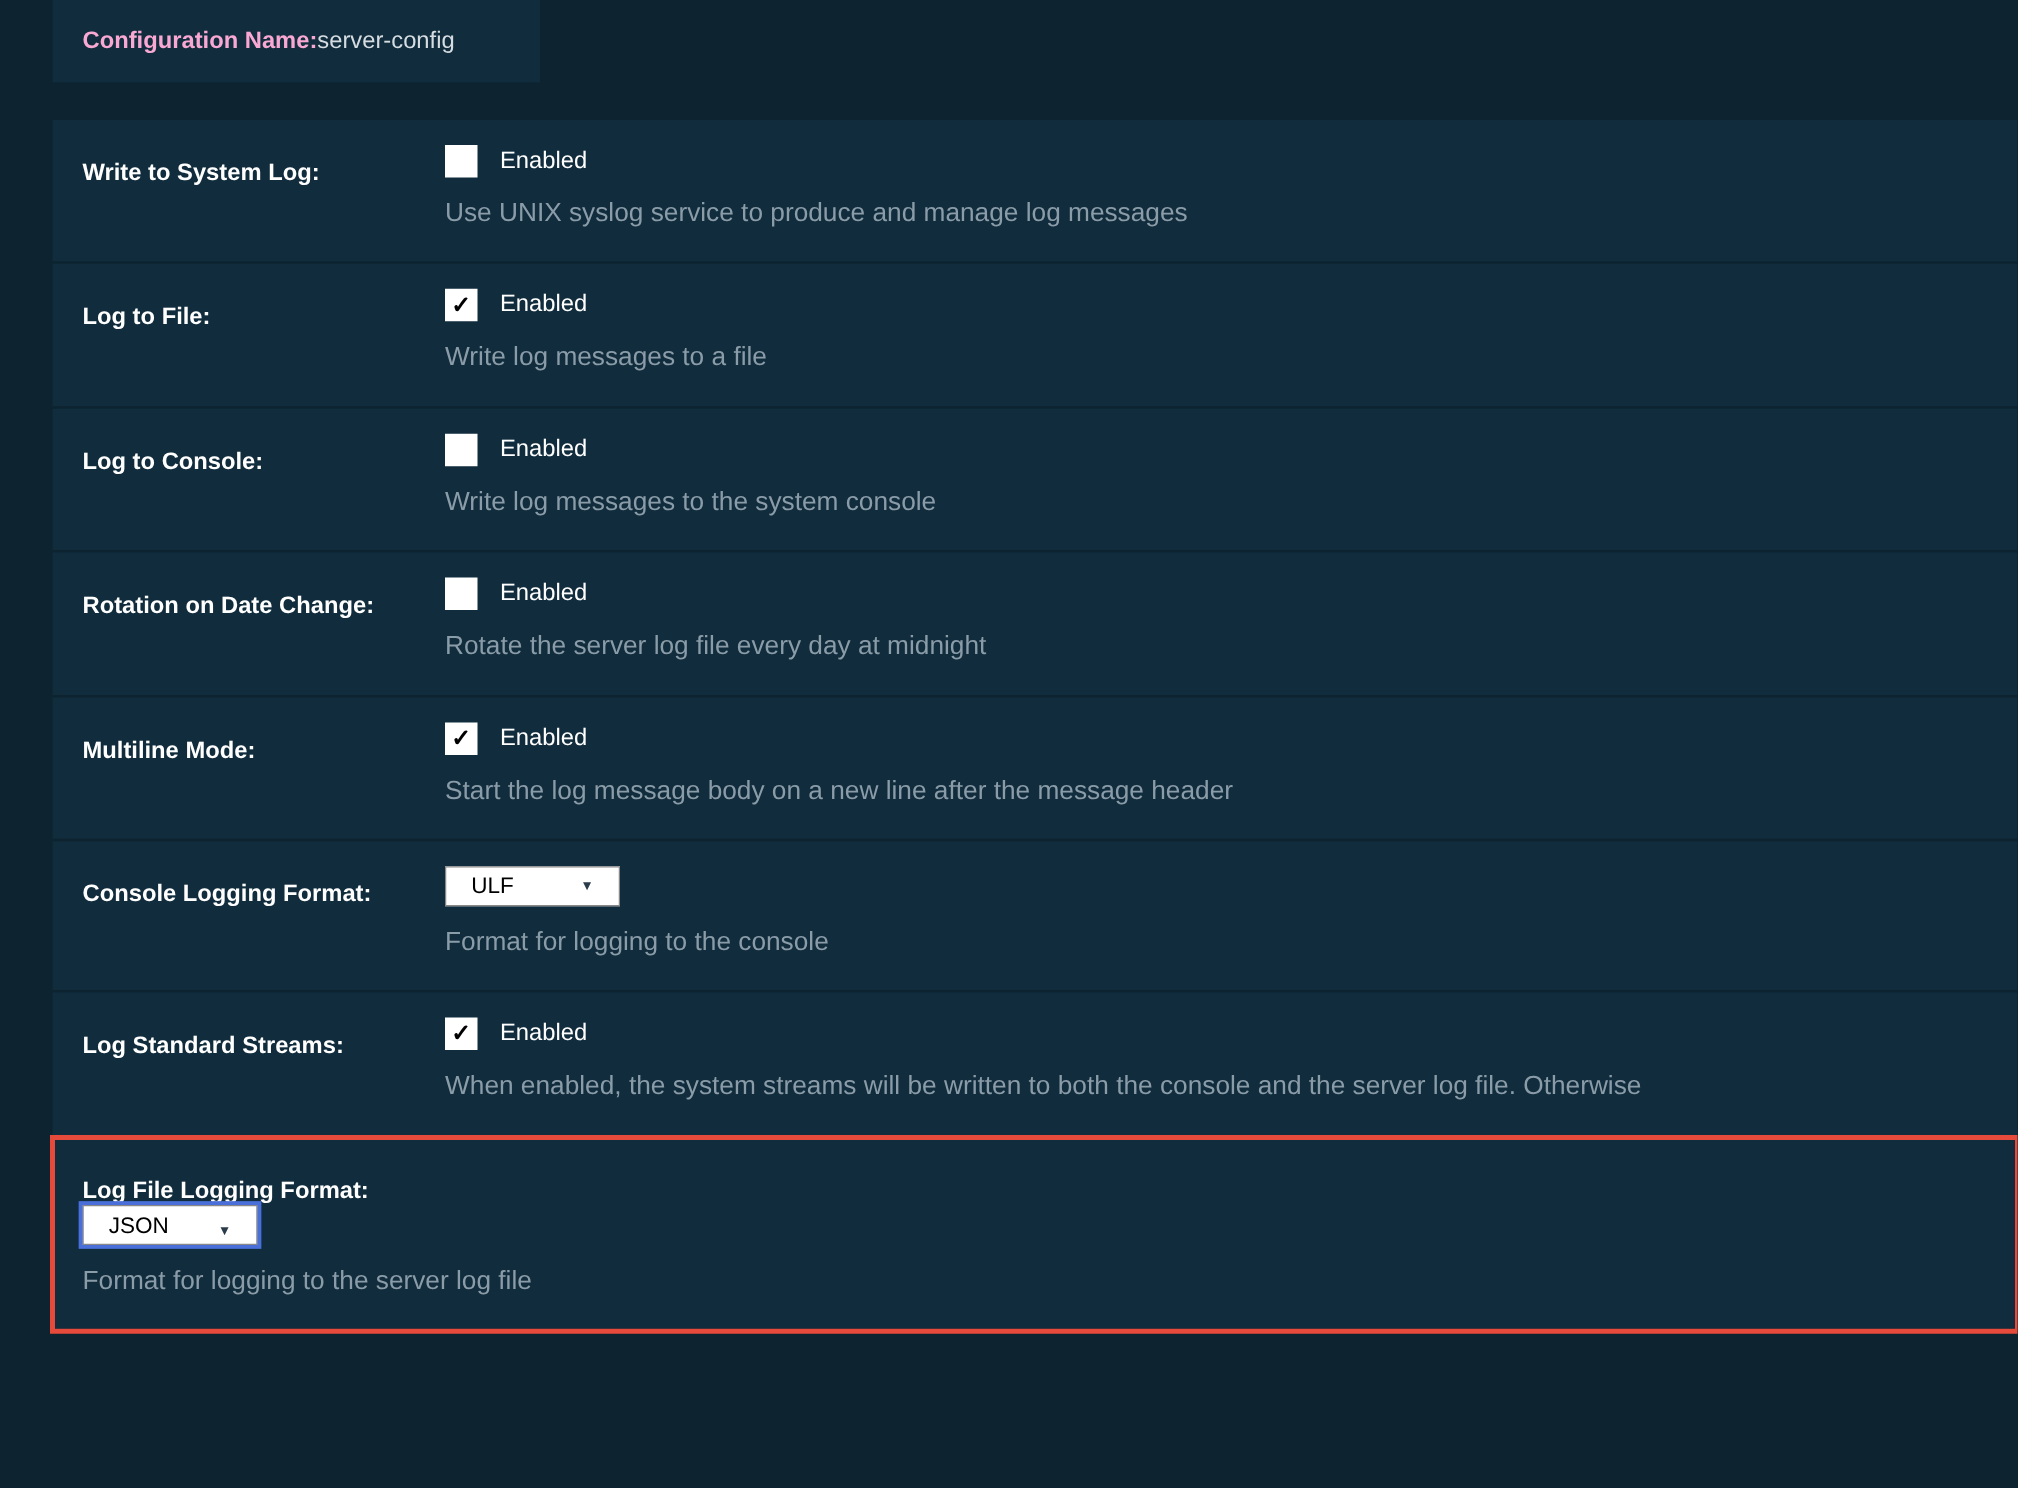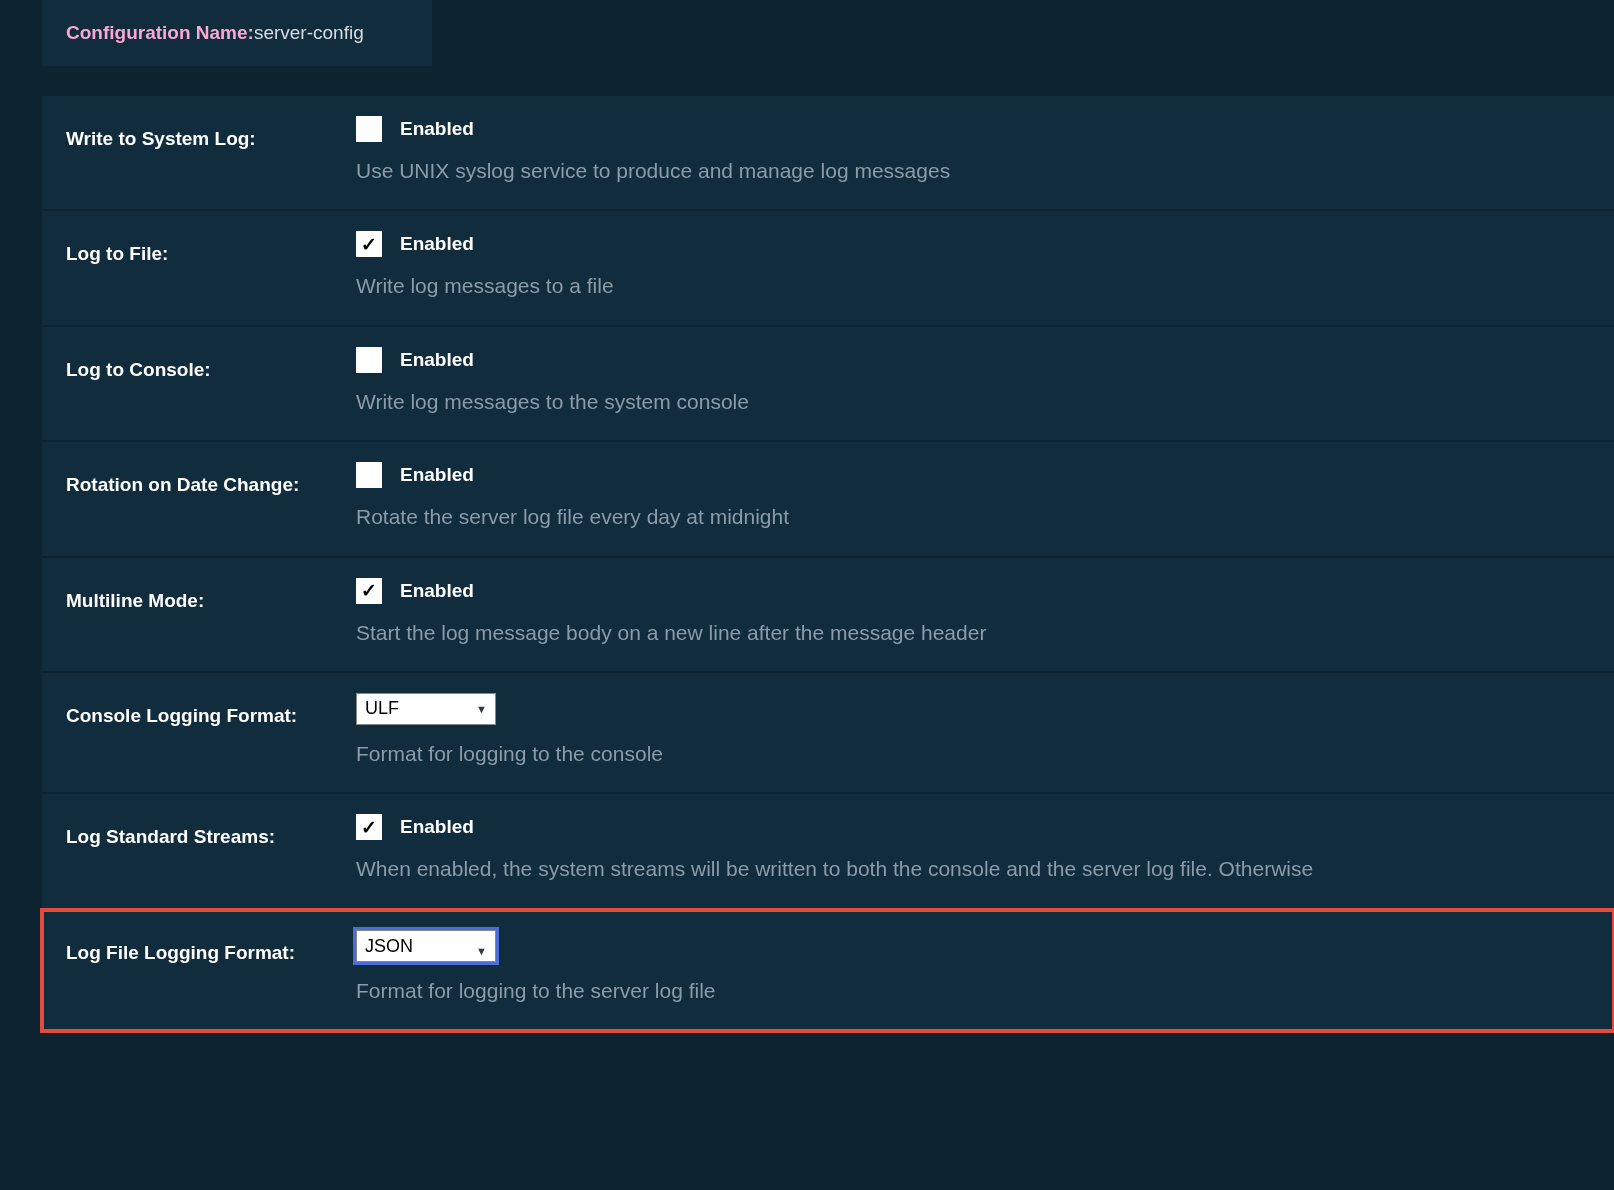--- a/index.html
+++ b/index.html
@@ -43,20 +43,21 @@
     background: #112c3c;
     border-bottom: 2px solid #0d2330;
     padding: 20px 24px 24px 24px;
     align-items: flex-start;
   }
   .row.highlighted {
     outline: 4px solid #e64a3b;
     outline-offset: -2px;
     position: relative;
     z-index: 2;
+    flex-direction: column;
   }
   .row-label {
     width: 290px;
     flex-shrink: 0;
     font-weight: bold;
     color: #ffffff;
     padding-top: 2px;
     margin-top: 10px;
   }
   .row-control {
@@ -75,33 +76,33 @@
     display: inline-flex;
     align-items: center;
     justify-content: center;
     color: #000;
     font-size: 19px;
     font-weight: bold;
     margin-right: 18px;
     cursor: pointer;
   }
   .check-label {
-    font-weight: bold;
+    font-weight: normal;
     color: #ffffff;
   }
   .desc {
     color: #8b9ca9;
     font-size: 21px;
     line-height: 1.4;
   }
   .select {
     background: #ffffff;
     color: #000;
     font-size: 18px;
-    padding: 4px 8px;
+    padding: 4px 20px;
     width: 140px;
     height: 32px;
     border: 1px solid #888;
     display: inline-flex;
     align-items: center;
     justify-content: space-between;
     cursor: pointer;
     margin-bottom: 14px;
   }
   .select.focused {

